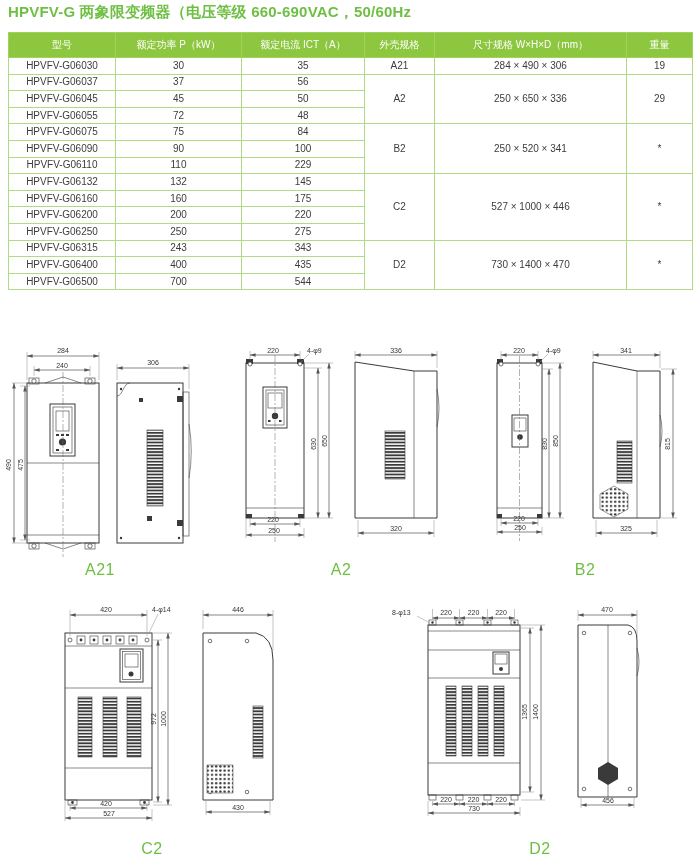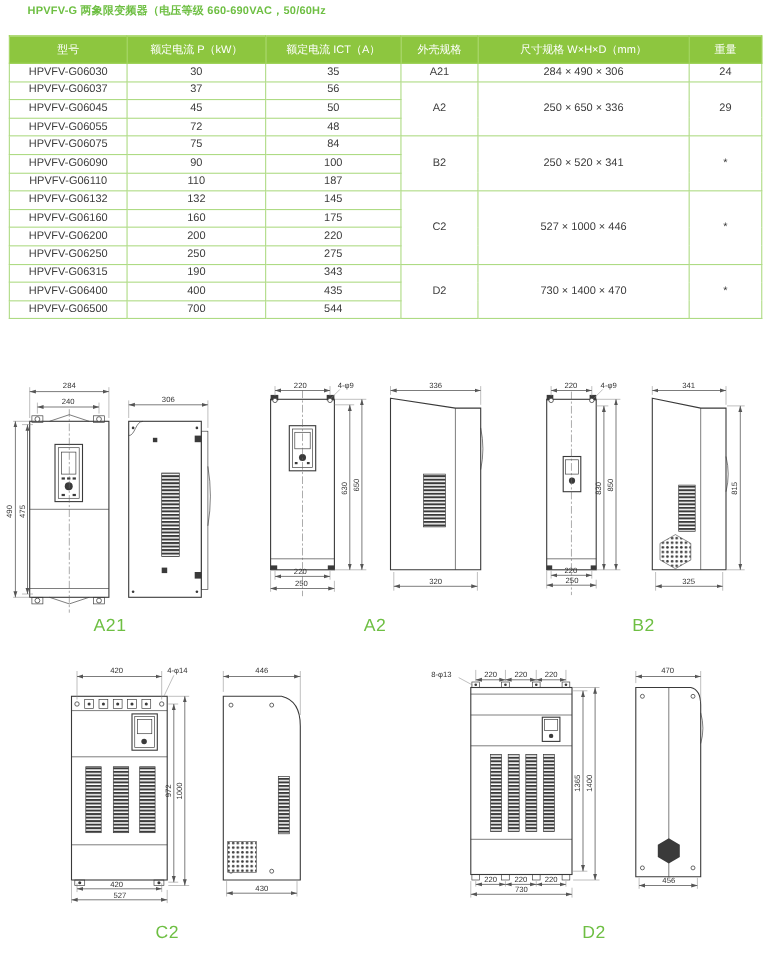--- a/index.html
+++ b/index.html
@@ -1,19 +1,19 @@
 <!DOCTYPE html>
 <html><head>
 <meta charset="utf-8">
 <style>
   html,body{margin:0;padding:0;}
   body{width:700px;height:868px;position:relative;background:#fff;
        font-family:"Liberation Sans","DejaVu Sans",sans-serif;overflow:hidden;}
-  .title{position:absolute;left:8px;top:3px;font-size:10px;font-weight:bold;
-         color:#6ebf43;white-space:nowrap;letter-spacing:0.2px;margin-left:17px;}
+  .title{position:absolute;left:8px;top:3px;font-size:15px;font-weight:bold;
+         color:#6ebf43;white-space:nowrap;letter-spacing:0.2px;}
   table.spec{position:absolute;left:8px;top:32px;width:684px;border-collapse:collapse;
              table-layout:fixed;}
   table.spec th{background:#8dc63f;color:#fff;font-size:10px;font-weight:normal;
                 height:24px;border:1px solid #9fd35a;padding:0;text-align:center;}
   table.spec td{border:1px solid #aedb84;font-size:10px;color:#3c3c3c;text-align:center;
                 height:15.6px;padding:0;line-height:1;}
   .figlabel{position:absolute;width:84px;text-align:center;font-size:16px;
             color:#6ebf43;letter-spacing:0.5px;}
   .drawwrap{position:absolute;left:0;top:335px;width:700px;height:533px;}
   svg text{font-family:"Liberation Sans","DejaVu Sans",sans-serif;}
@@ -37,35 +37,35 @@
     <col style="width:107px">
       <col style="width:126px">
       <col style="width:123px">
     <col style="width:70px">
       <col style="width:192px">
       <col style="width:66px">
   </colgroup>
   <thead>
     <tr>
       <th>型号</th>
-      <th>额定电流 P（kW）</th>
+      <th>额定功率 P（kW）</th>
       <th>额定电流 ICT（A）</th>
       <th>外壳规格</th>
       <th>尺寸规格 W×H×D（mm）</th>
       <th>重量</th>
     </tr>
   </thead>
   <tbody>
     <tr>
       <td>HPVFV-G06030</td>
       <td>30</td>
       <td>35</td>
       <td>A21</td>
       <td>284 × 490 × 306</td>
-      <td>24</td>
+      <td>19</td>
     </tr>
     <tr>
       <td>HPVFV-G06037</td>
       <td>37</td>
       <td>56</td>
       <td rowspan="3">A2</td>
       <td rowspan="3">250 × 650 × 336</td>
       <td rowspan="3">29</td>
     </tr>
     <tr>
@@ -87,21 +87,21 @@
       <td rowspan="3">*</td>
     </tr>
     <tr>
       <td>HPVFV-G06090</td>
       <td>90</td>
       <td>100</td>
     </tr>
     <tr>
       <td>HPVFV-G06110</td>
       <td>110</td>
-      <td>187</td>
+      <td>229</td>
     </tr>
     <tr>
       <td>HPVFV-G06132</td>
       <td>132</td>
       <td>145</td>
       <td rowspan="4">C2</td>
       <td rowspan="4">527 × 1000 × 446</td>
       <td rowspan="4">*</td>
     </tr>
     <tr>
@@ -114,21 +114,21 @@
       <td>200</td>
       <td>220</td>
     </tr>
     <tr>
       <td>HPVFV-G06250</td>
       <td>250</td>
       <td>275</td>
     </tr>
     <tr>
       <td>HPVFV-G06315</td>
-      <td>190</td>
+      <td>243</td>
       <td>343</td>
       <td rowspan="3">D2</td>
       <td rowspan="3">730 × 1400 × 470</td>
       <td rowspan="3">*</td>
     </tr>
     <tr>
       <td>HPVFV-G06400</td>
       <td>400</td>
       <td>435</td>
     </tr>

